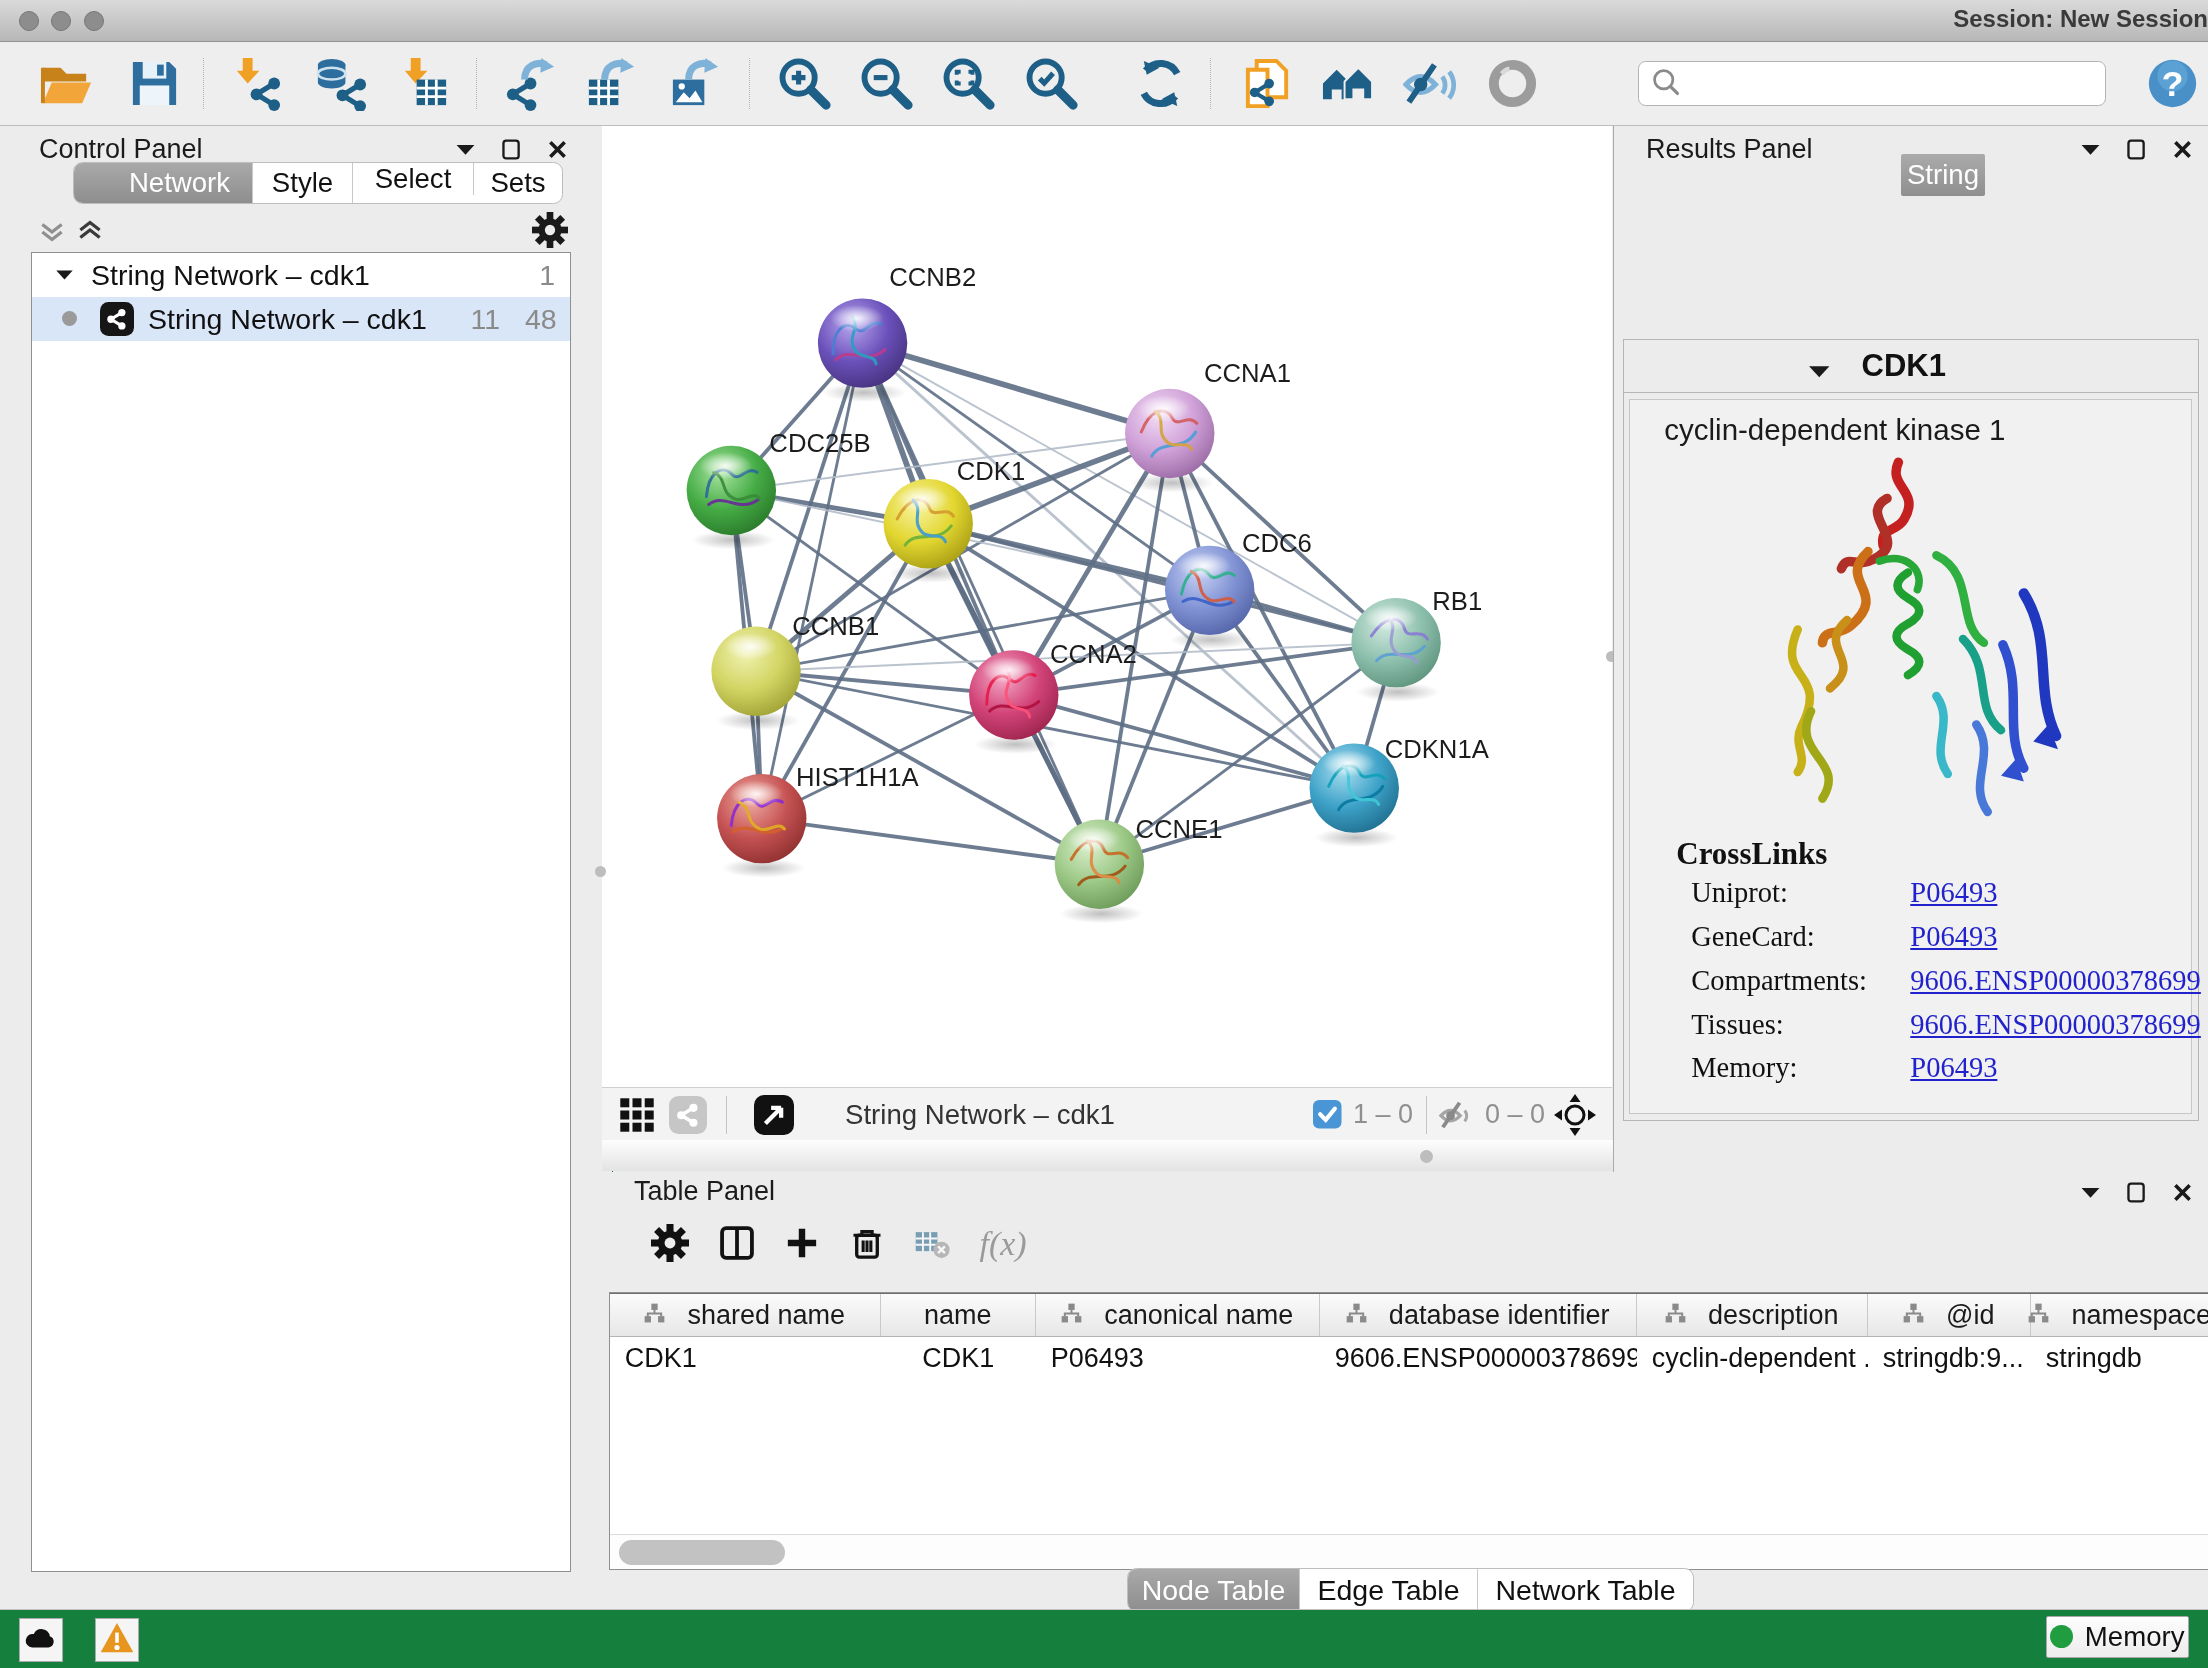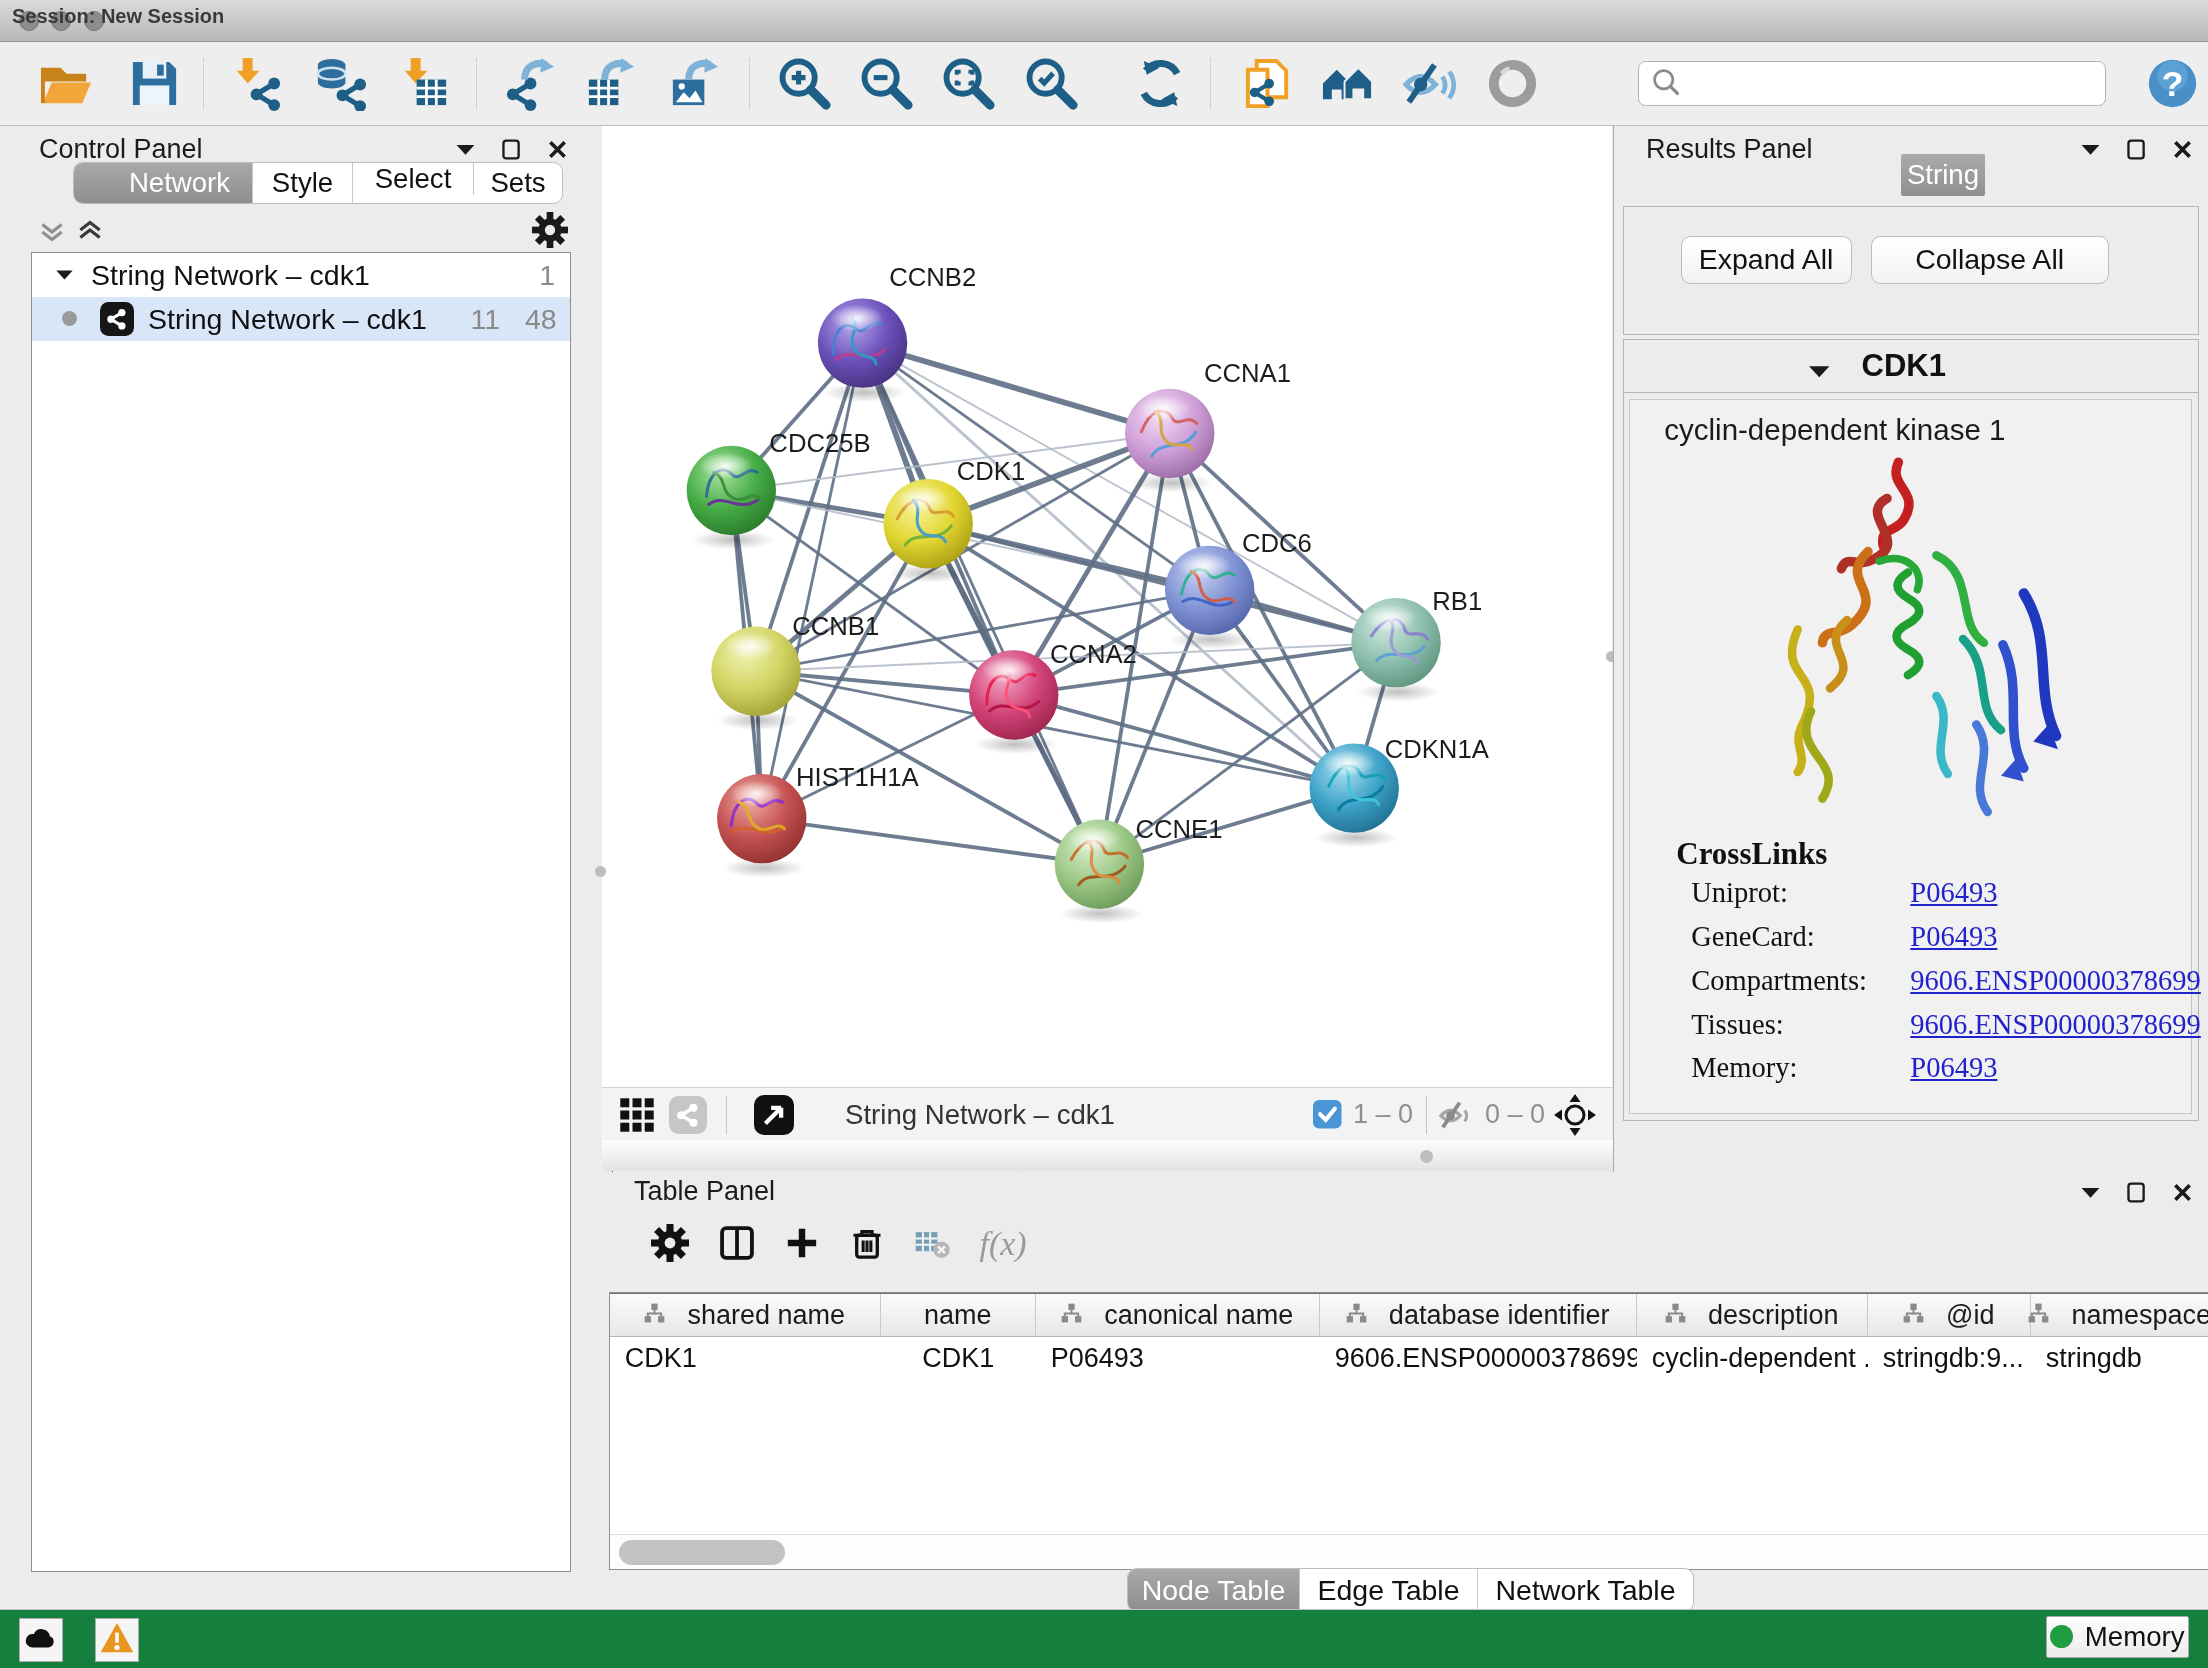--- a/index.html
+++ b/index.html
@@ -1,20 +1,20 @@
 <!DOCTYPE html>
 <html style="font-size:15px"><head>
 <meta charset="utf-8">
 <style>
 html,body{margin:0;padding:0}
 body{width:2208px;height:1668px;font-family:"Liberation Sans",sans-serif;background:#ececec;overflow:hidden}
 .app{position:relative;width:2208px;height:1668px}
 
 .titlebar{position:absolute;left:0;top:0;width:100%;height:42px;background:linear-gradient(#dadada,#b7b7b7);border-bottom:1px solid #949494;box-sizing:border-box}
-.title{position:absolute;left:12px;right:0;top:4.8px;text-align:left;font-size:20px;font-weight:600;color:#3a3a3a}
+.title{position:absolute;left:4px;right:0;top:4.8px;text-align:right;font-size:24px;font-weight:600;color:#3a3a3a}
 .lights{position:absolute;left:19px;top:10.5px;display:flex;gap:12.4px}
 .light{width:20px;height:20px;border-radius:50%;background:#8d8d8d;border:1px solid #767676;box-sizing:border-box}
 
 .toolbar{position:absolute;left:0;top:43px;width:100%;height:83px;background:#eeeeee;border-bottom:1px solid #bdbdbd;box-sizing:border-box}
 .tbtn{position:absolute;top:12.4px;width:57px;height:57px;display:flex;align-items:center;justify-content:center}
 .tsep{position:absolute;top:15px;height:51px;border-left:1.9px dotted #b2b2b2}
 .searchbox{position:absolute;left:1638px;top:18px;width:468px;height:45px;background:#fff;border:1px solid #b3b3b3;border-radius:7.6px;display:flex;align-items:center;padding-left:11.4px;box-sizing:border-box}
 .searchbox input{border:none;outline:none;font-size:26px;width:409px;background:transparent;color:#333}
 
 .phead{position:absolute;font-size:27px;color:#1b1b1b}
@@ -653,24 +653,20 @@
             <path d="M4 9 h20 l-10 11z" fill="#1a1a1a"></path>
           </svg></span>
         <span><svg width="25" height="25" viewBox="0 0 28 28">
             <rect x="5" y="4" width="17" height="20" rx="3" fill="none" stroke="#1a1a1a" stroke-width="2.6"></rect>
           </svg></span>
         <span><svg width="25" height="25" viewBox="0 0 28 28">
             <path d="M6 6 L22 22 M22 6 L6 22" stroke="#1a1a1a" stroke-width="4"></path>
           </svg></span>
       </div>
     <div class="rtab">String</div>
-    <div class="rbox1">
-      <div class="rbtn" style="left:57px;width:171px">Expand All</div>
-      <div class="rbtn" style="left:247px;width:238px">Collapse All</div>
-    </div>
     <div class="rbox2">
       <div class="rhdr">
         <span id="gene-tri" style="position:absolute;left:181px;top:17px"><svg width="28.5" height="28.5" viewBox="0 0 28 28">
               <path d="M4 9 h20 l-10 11z" fill="#1a1a1a"></path>
             </svg></span>
         <span class="g">CDK1</span>
       </div>
       <div class="rcontent">
         <div class="rdesc">cyclin-dependent kinase 1</div>
         <div style="position:absolute;left:105px;top:49px" id="protein-img"><svg width="361" height="380" viewBox="0 0 380 400">

